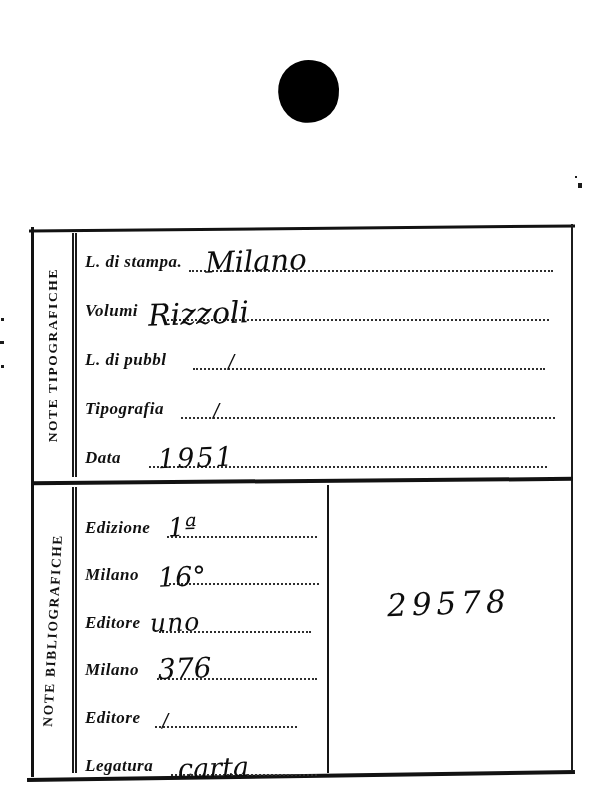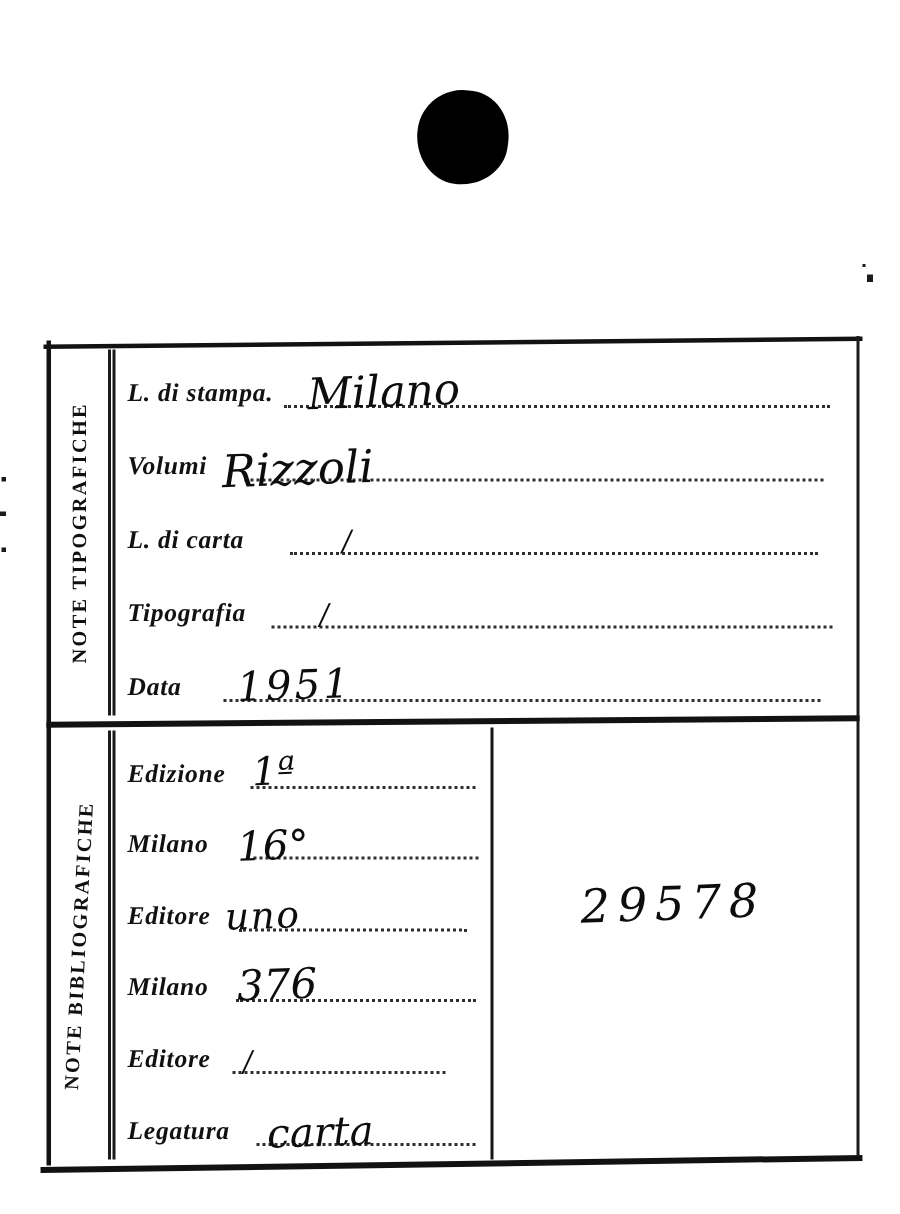--- a/index.html
+++ b/index.html
@@ -39,21 +39,21 @@
   .side-top { top:6px;   height:244px; }
   .side-bot { top:260px; height:286px; }
   .vlabel {
     writing-mode:vertical-rl; transform:rotate(180deg);
     font-weight:bold; font-size:13.5px; letter-spacing:1.6px;
     white-space:nowrap; color:#101010;
   }
   .side-bot .vlabel { transform:rotate(183deg); }
   
   .rows-top { position:absolute; left:46px; top:5px;  right:6px;  height:247px; }
-  .rows-bottom { position:absolute; left:46px; top:260px; width:250px; height:286px; }
+  .rows-bottom { position:absolute; left:46px; top:272px; width:250px; height:286px; }
   .frow { position:relative; height:49px; }
   .rows-bottom .frow { height:47.6px; }
   .flabel {
     position:absolute; left:8px; bottom:9px;
     font-style:italic; font-weight:bold; font-size:17px;
     letter-spacing:0.5px; color:#111; white-space:nowrap;
   }
   .dots { position:absolute; bottom:9px; height:0; border-bottom:2px dotted #2e2e2e; }
   
   .rt1 .dots { left:112px; right:14px; }
@@ -131,21 +131,21 @@
         <span class="flabel">L. di stampa.</span>
         <span class="dots"></span>
         <span class="hand">Milano</span>
       </div>
       <div class="frow rt2">
         <span class="flabel">Volumi</span>
         <span class="dots"></span>
         <span class="hand">Rizzoli</span>
       </div>
       <div class="frow rt3">
-        <span class="flabel">L. di carta</span>
+        <span class="flabel">L. di pubbl</span>
         <span class="dots"></span>
         <span class="hand">/</span>
       </div>
       <div class="frow rt4">
         <span class="flabel">Tipografia</span>
         <span class="dots"></span>
         <span class="hand">/</span>
       </div>
       <div class="frow rt5">
         <span class="flabel">Data</span>

